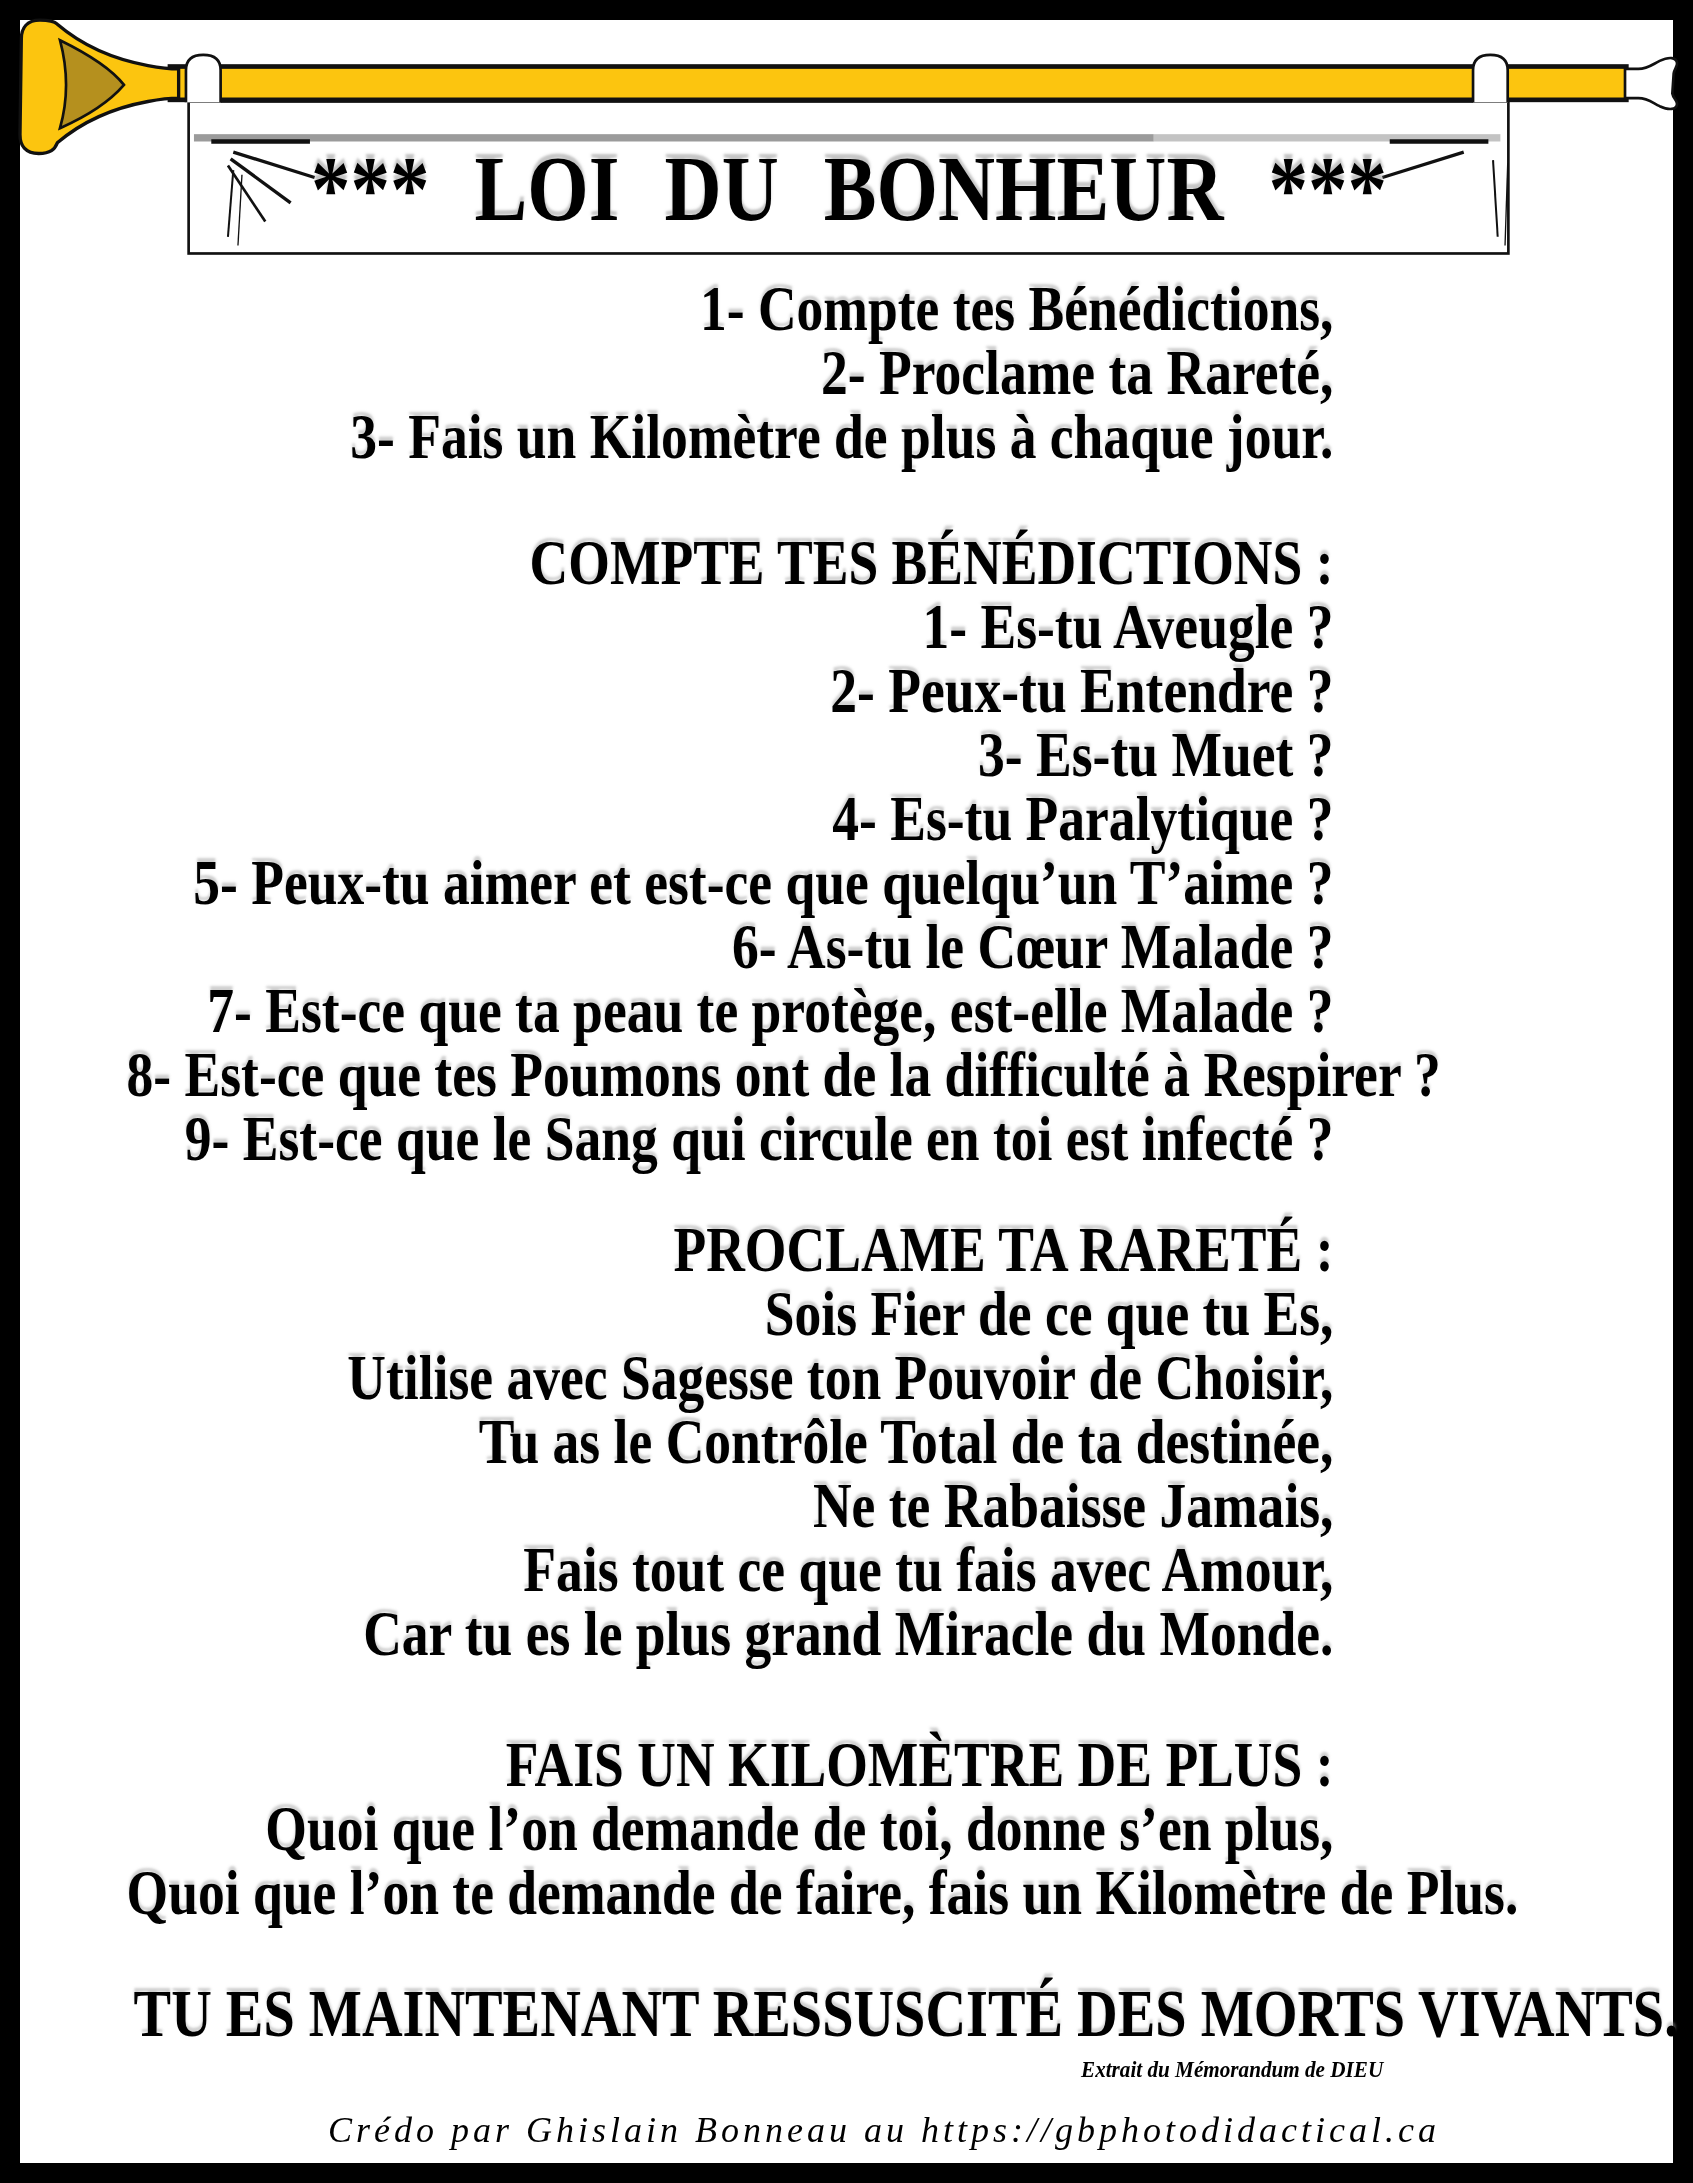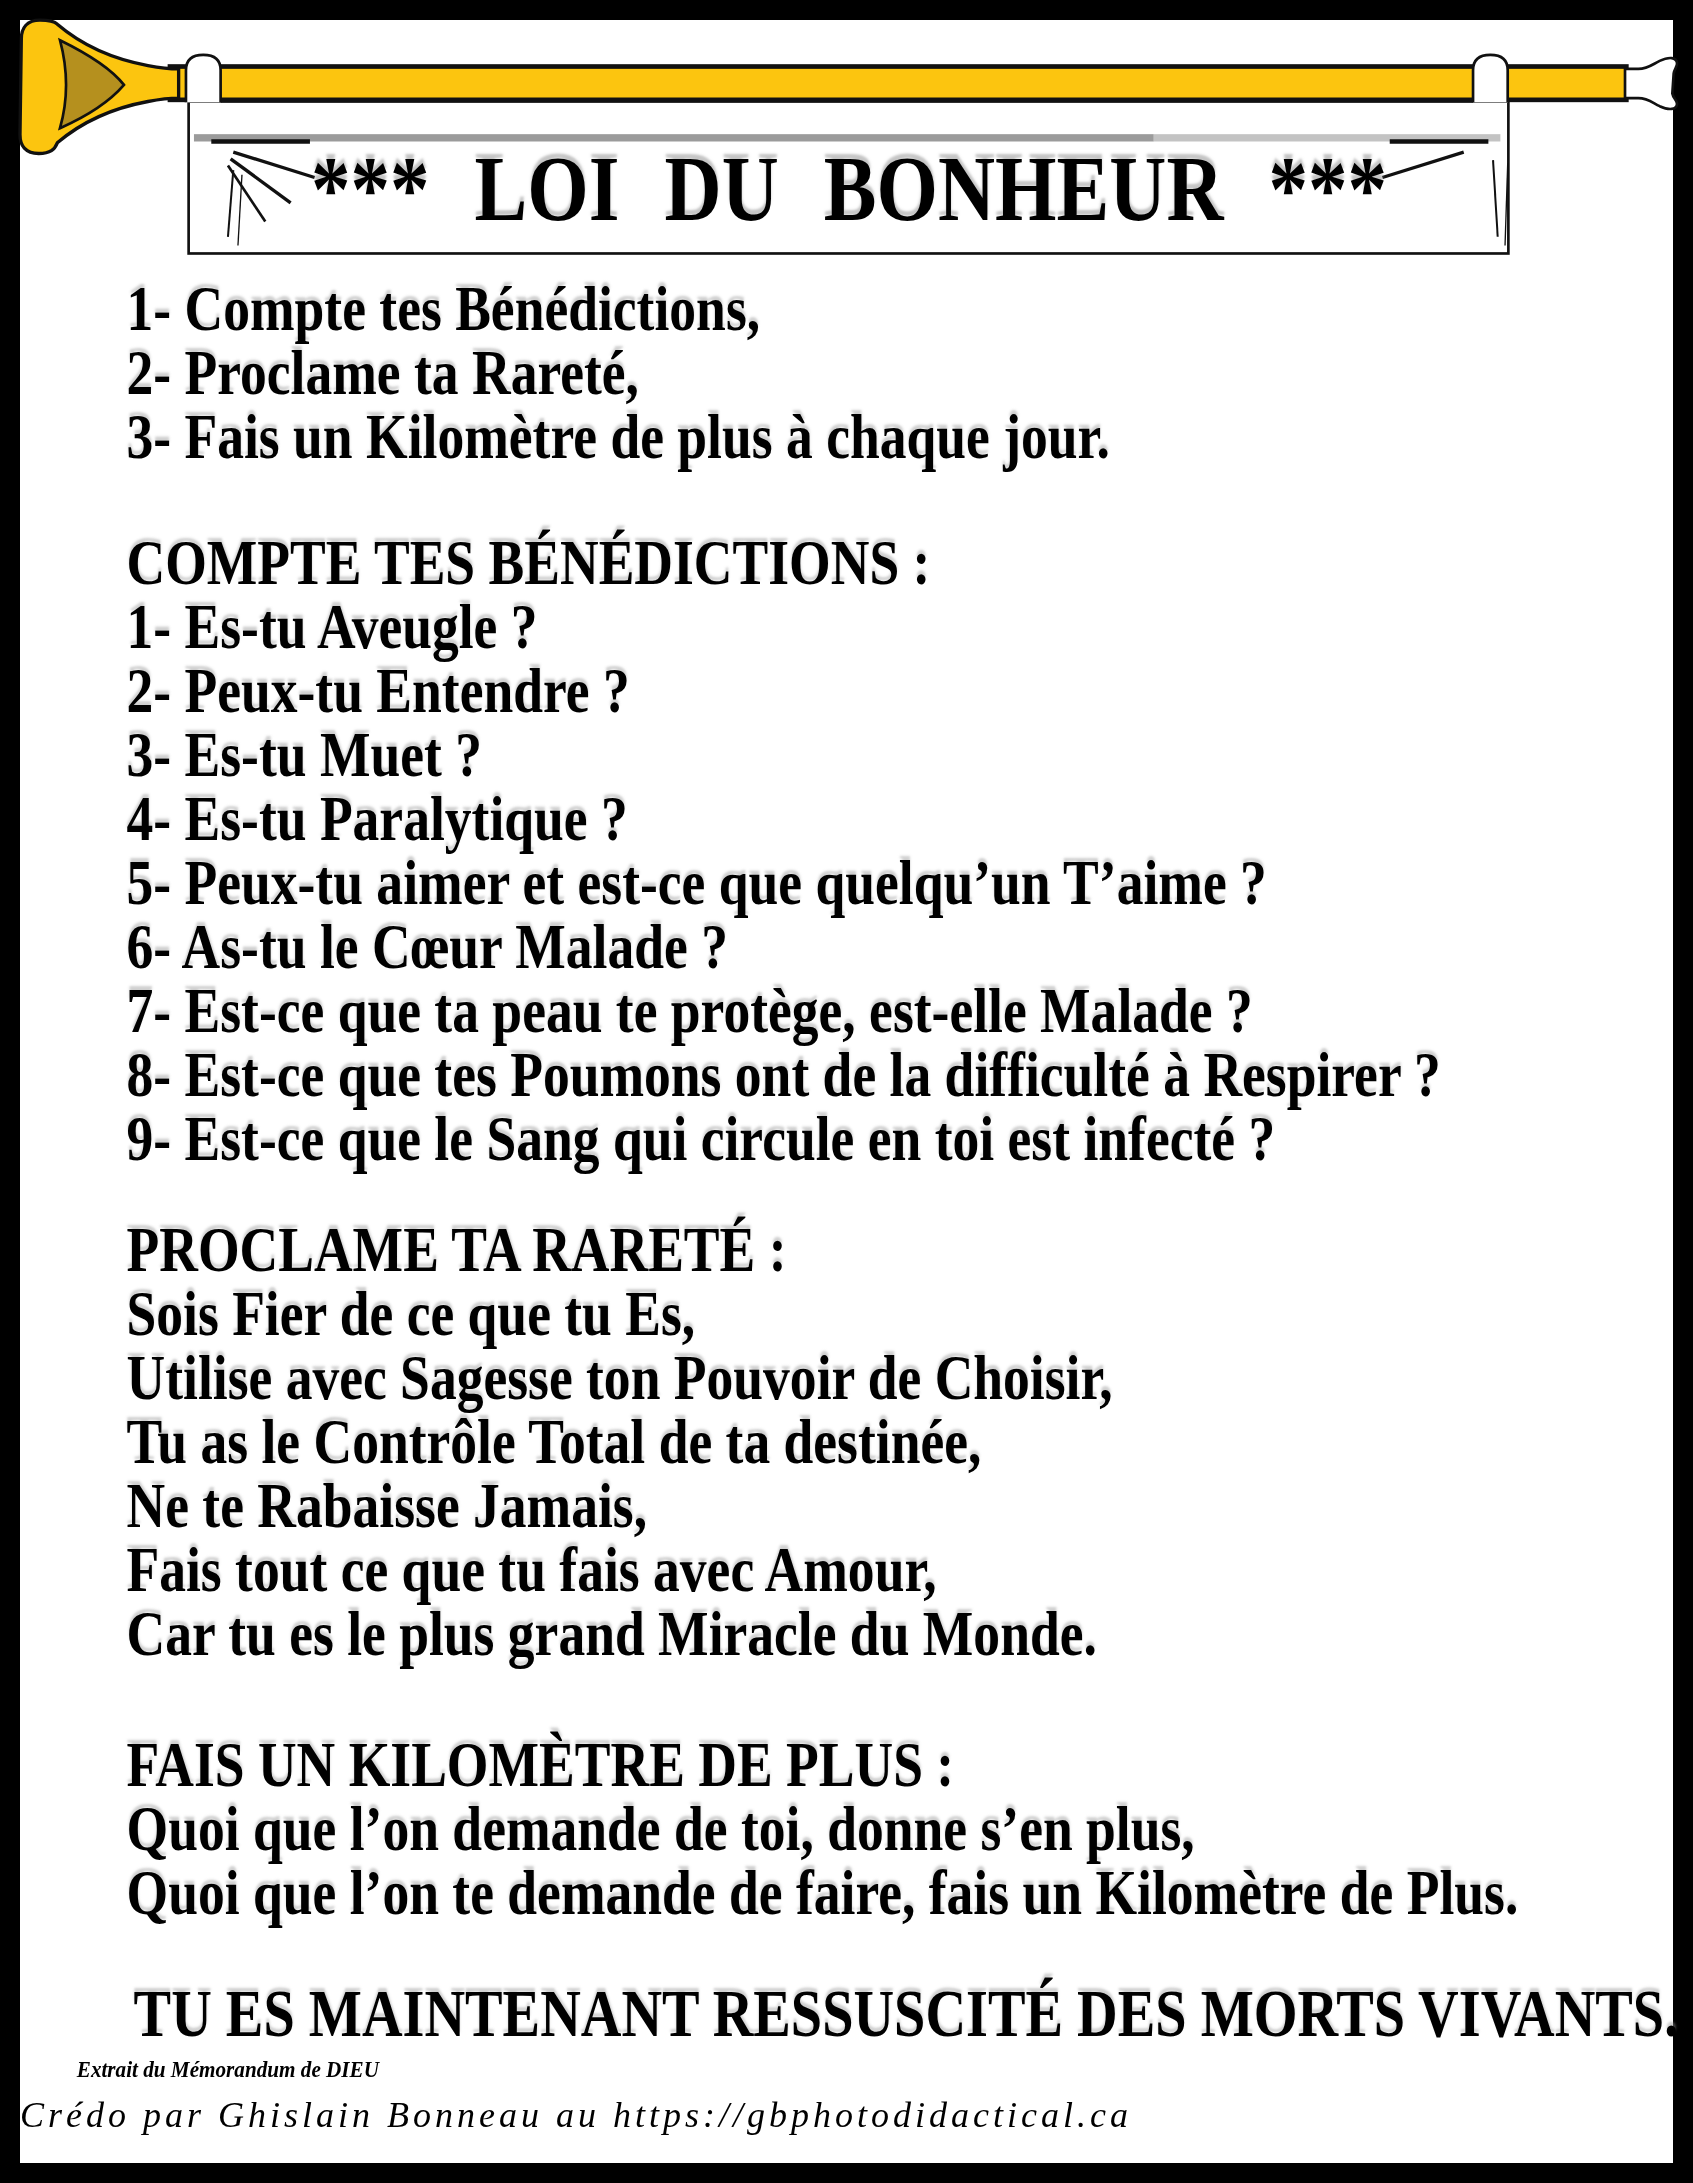--- a/index.html
+++ b/index.html
@@ -4,30 +4,30 @@
 <style>
   html,body{margin:0;padding:0;background:#000;}
   .page{position:relative;width:1693px;height:2183px;background:#000;overflow:hidden;
         font-family:"Liberation Serif",serif;color:#000;text-decoration:underline;}
   .inner{position:absolute;left:20px;top:20px;right:20px;bottom:20px;background:#ffffff;}
   .deco{position:absolute;left:0;top:0;}
   .title{position:absolute;left:189px;top:142px;width:1320px;height:93px;
          line-height:93px;font-size:93px;font-weight:bold;text-align:center;
          white-space:nowrap;word-spacing:0.32em;transform:scaleX(0.85);
          text-shadow:0 -4.7px 2.7px rgba(140,140,140,0.5);}
-  .content{position:absolute;left:20px;top:277px;width:1420px;text-align:left;}
+  .content{position:absolute;left:20px;top:277px;width:1420px;text-align:right;}
   .line{line-height:64px;font-size:63px;font-weight:bold;white-space:nowrap;
         transform:scaleX(0.85);text-shadow:0 -4px 2.7px rgba(150,150,150,0.45);}
   .gap-a{margin-top:62px;}
   .gap-b{margin-top:47px;}
   .gap-c{margin-top:67px;}
   .final{margin-top:52px;line-height:73px;font-size:67px;transform:scaleX(0.84);}
   .source{margin-top:4.7px;line-height:29px;font-size:23px;font-weight:bold;font-style:italic;
           transform:scaleX(0.92);text-shadow:none;}
-  .credit{margin-top:8px;line-height:47px;font-size:36px;font-weight:normal;font-style:italic;
+  .credit{margin-top:23px;line-height:47px;font-size:36px;font-weight:normal;font-style:italic;
           letter-spacing:4px;transform:none;text-shadow:none;}
 </style>
 </head>
 <body>
 
 <div class="page">
   <div class="inner"></div>
 
   <svg class="deco" width="1693" height="267" viewBox="0 0 2540 400">
 

